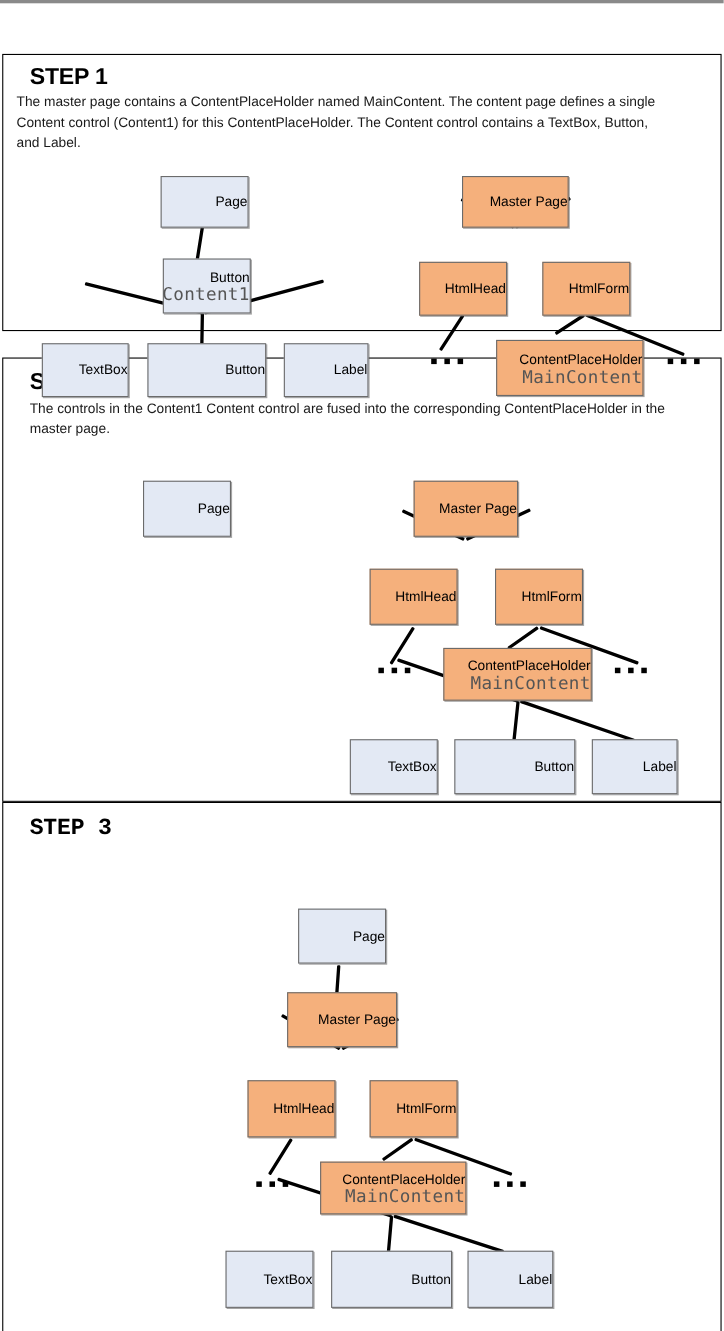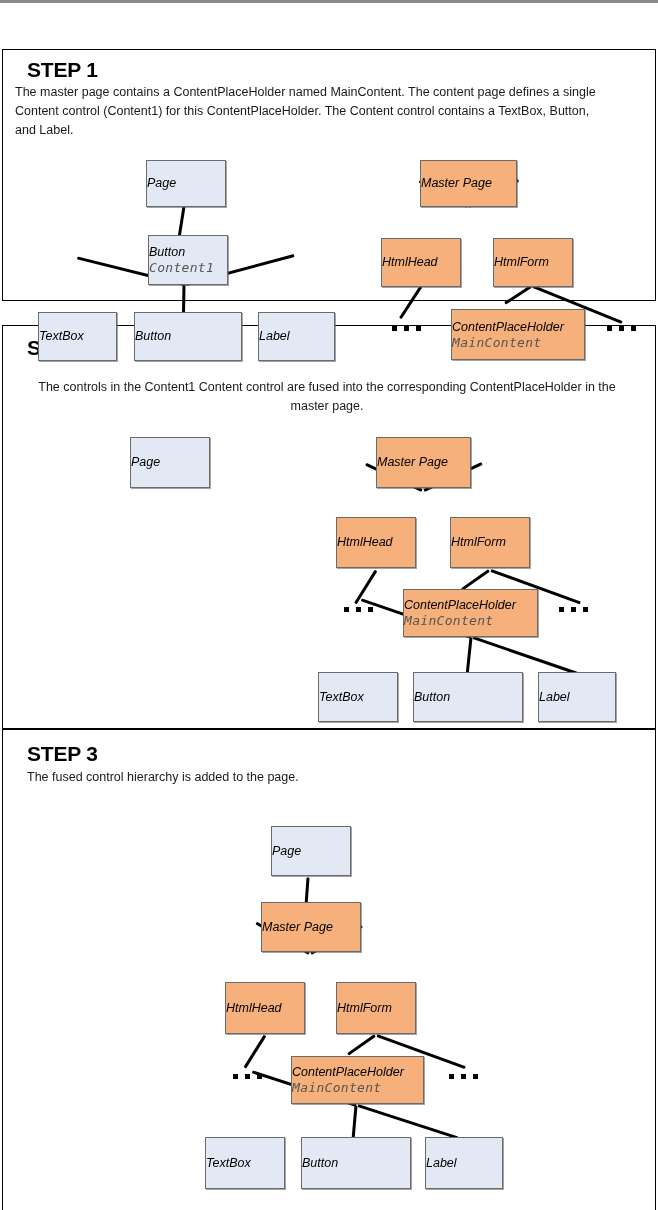--- a/index.html
+++ b/index.html
@@ -44,37 +44,36 @@
   }
 
   
   .node{
     position:absolute;
     box-sizing:border-box;
     border:1px solid #6b6b6b;
     box-shadow:1px 1px 0 rgba(90,90,90,0.55);
     display:flex;
     flex-direction:column;
-    align-items:flex-start;
+    align-items:flex-end;
     justify-content:center;
     text-align:center;
     z-index:3;
-    font-style:italic;
   }
   .node.blue{background:#e3e9f4;}
   .node.orange{background:#f5b07c;}
   .node .t1{
     font-size:12.5px;
     color:#000000;
     line-height:15px;
     white-space:nowrap;
   }
   .node .t2{
     font-family:"DejaVu Sans Mono","Liberation Mono",monospace;
-    font-size:13px;
+    font-size:16px;
     color:#555555;
     line-height:15px;
     white-space:nowrap;
     letter-spacing:0.3px;
   }
 
   
   .edge{
     position:absolute;
     background:#000000;
@@ -156,21 +155,21 @@
     </div>
     <div class="dots" style="left:604px;top:276px;">
       <i></i>
         <i></i>
         <i></i>
     </div>
   </section>
 
   <section class="panel" id="panel-2">
     <div class="step-title" style="left:24px;top:10px;">STEP 9</div>
-    <div class="step-desc" style="left:24px;top:52px;width:600px;text-align:center;">The controls in the Content1 Content control are fused into the corresponding ContentPlaceHolder in the master page.</div>
+    <div class="step-desc" style="left:24px;top:36px;width:600px;">The controls in the Content1 Content control are fused into the corresponding ContentPlaceHolder in the master page.</div>
 
     <div class="edge" style="left:419px;top:163px;width:62px;transform:rotate(205deg);"></div>
     <div class="edge" style="left:421px;top:163px;width:64px;transform:rotate(-25deg);"></div>
     <div class="edge" style="left:373px;top:243px;width:39px;transform:rotate(122deg);"></div>
     <div class="edge" style="left:486px;top:243px;width:33px;transform:rotate(145deg);"></div>
     <div class="edge" style="left:488px;top:243px;width:95px;transform:rotate(20deg);"></div>
     <div class="edge" style="left:468px;top:310px;width:116px;transform:rotate(199deg);"></div>
     <div class="edge" style="left:468px;top:310px;width:38px;transform:rotate(96deg);"></div>
     <div class="edge" style="left:470px;top:310px;width:110px;transform:rotate(19deg);"></div>
 
@@ -206,22 +205,21 @@
         <i></i>
     </div>
     <div class="dots" style="left:556px;top:281px;">
       <i></i>
         <i></i>
         <i></i>
     </div>
   </section>
 
   <section class="panel" id="panel-3">
-    <div class="step-title" style="left:24px;top:12px;">STEP 3</div>
-    <div class="step-desc" style="left:24px;top:38px;width:600px;">The fused control hierarchy is added to the page.</div>
+    <div class="step-title" style="left:24px;top:12px;font-family:Liberation Mono, monospace;">STEP 3</div>
 
     <div class="edge" style="left:305px;top:146px;width:29px;transform:rotate(94deg);"></div>
     <div class="edge" style="left:306px;top:222px;width:61px;transform:rotate(210deg);"></div>
     <div class="edge" style="left:308px;top:222px;width:58px;transform:rotate(-28deg);"></div>
     <div class="edge" style="left:262px;top:304px;width:38px;transform:rotate(122deg);"></div>
     <div class="edge" style="left:372px;top:304px;width:33px;transform:rotate(145deg);"></div>
     <div class="edge" style="left:374px;top:304px;width:94px;transform:rotate(20deg);"></div>
     <div class="edge" style="left:353px;top:374px;width:109px;transform:rotate(198deg);"></div>
     <div class="edge" style="left:353px;top:374px;width:34px;transform:rotate(95deg);"></div>
     <div class="edge" style="left:355px;top:374px;width:105px;transform:rotate(18deg);"></div>

